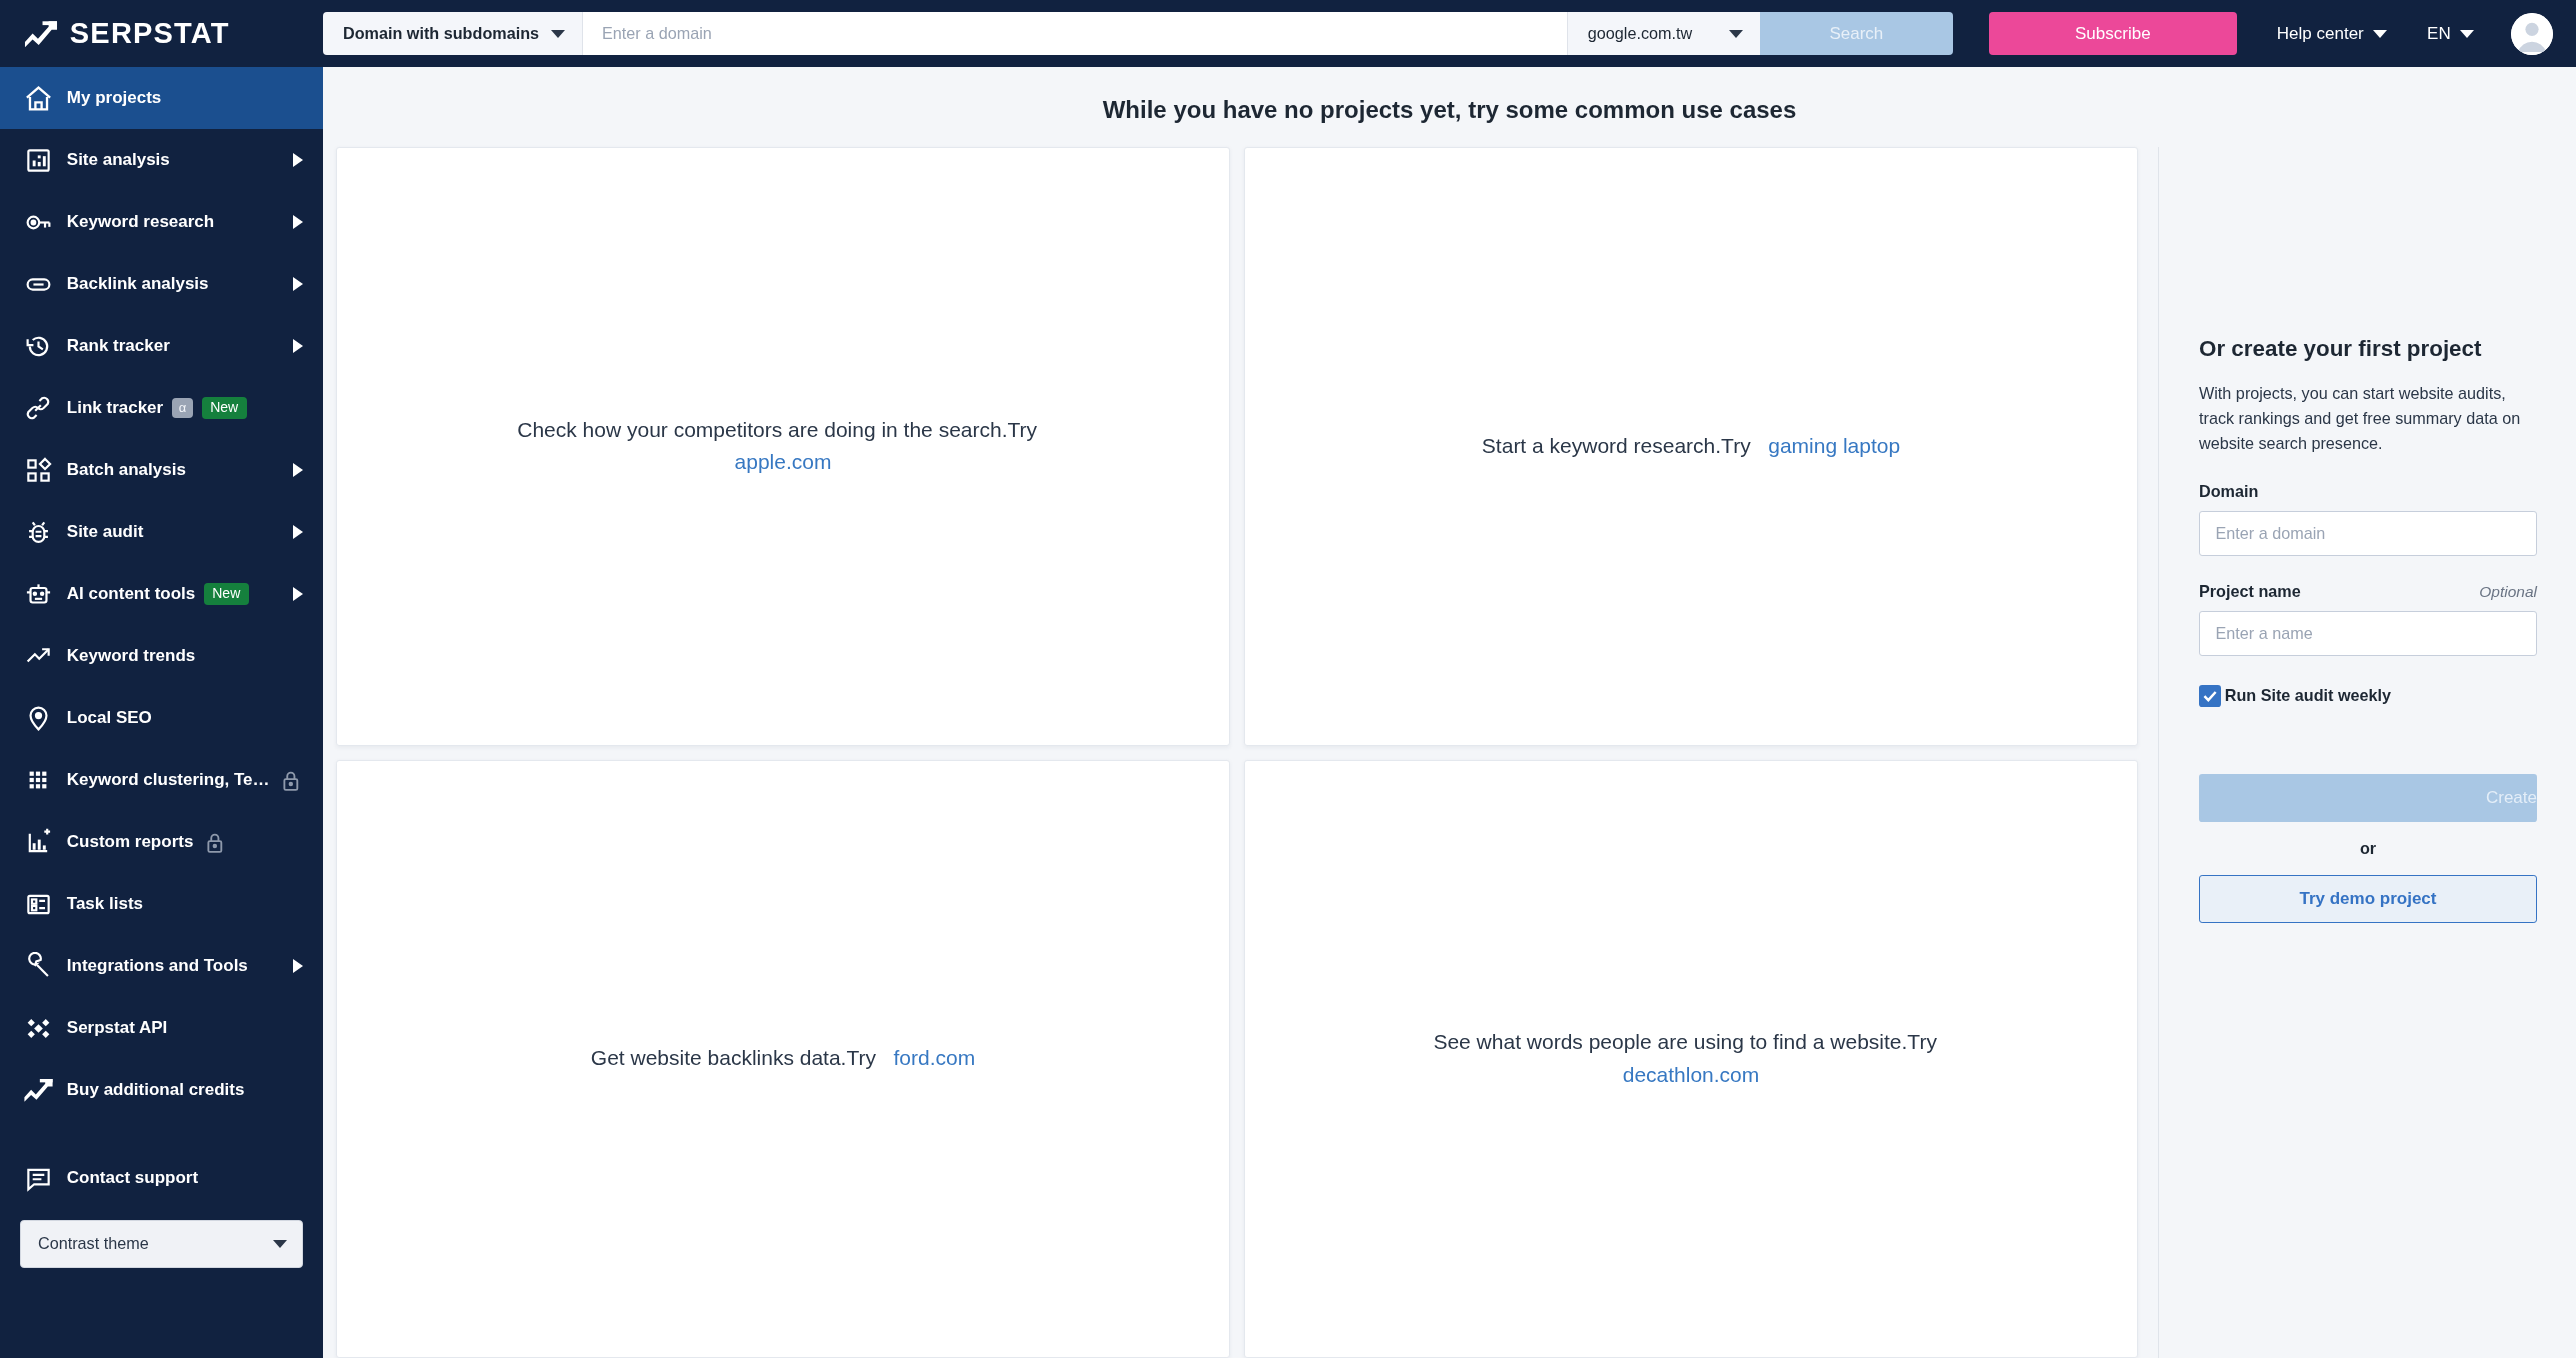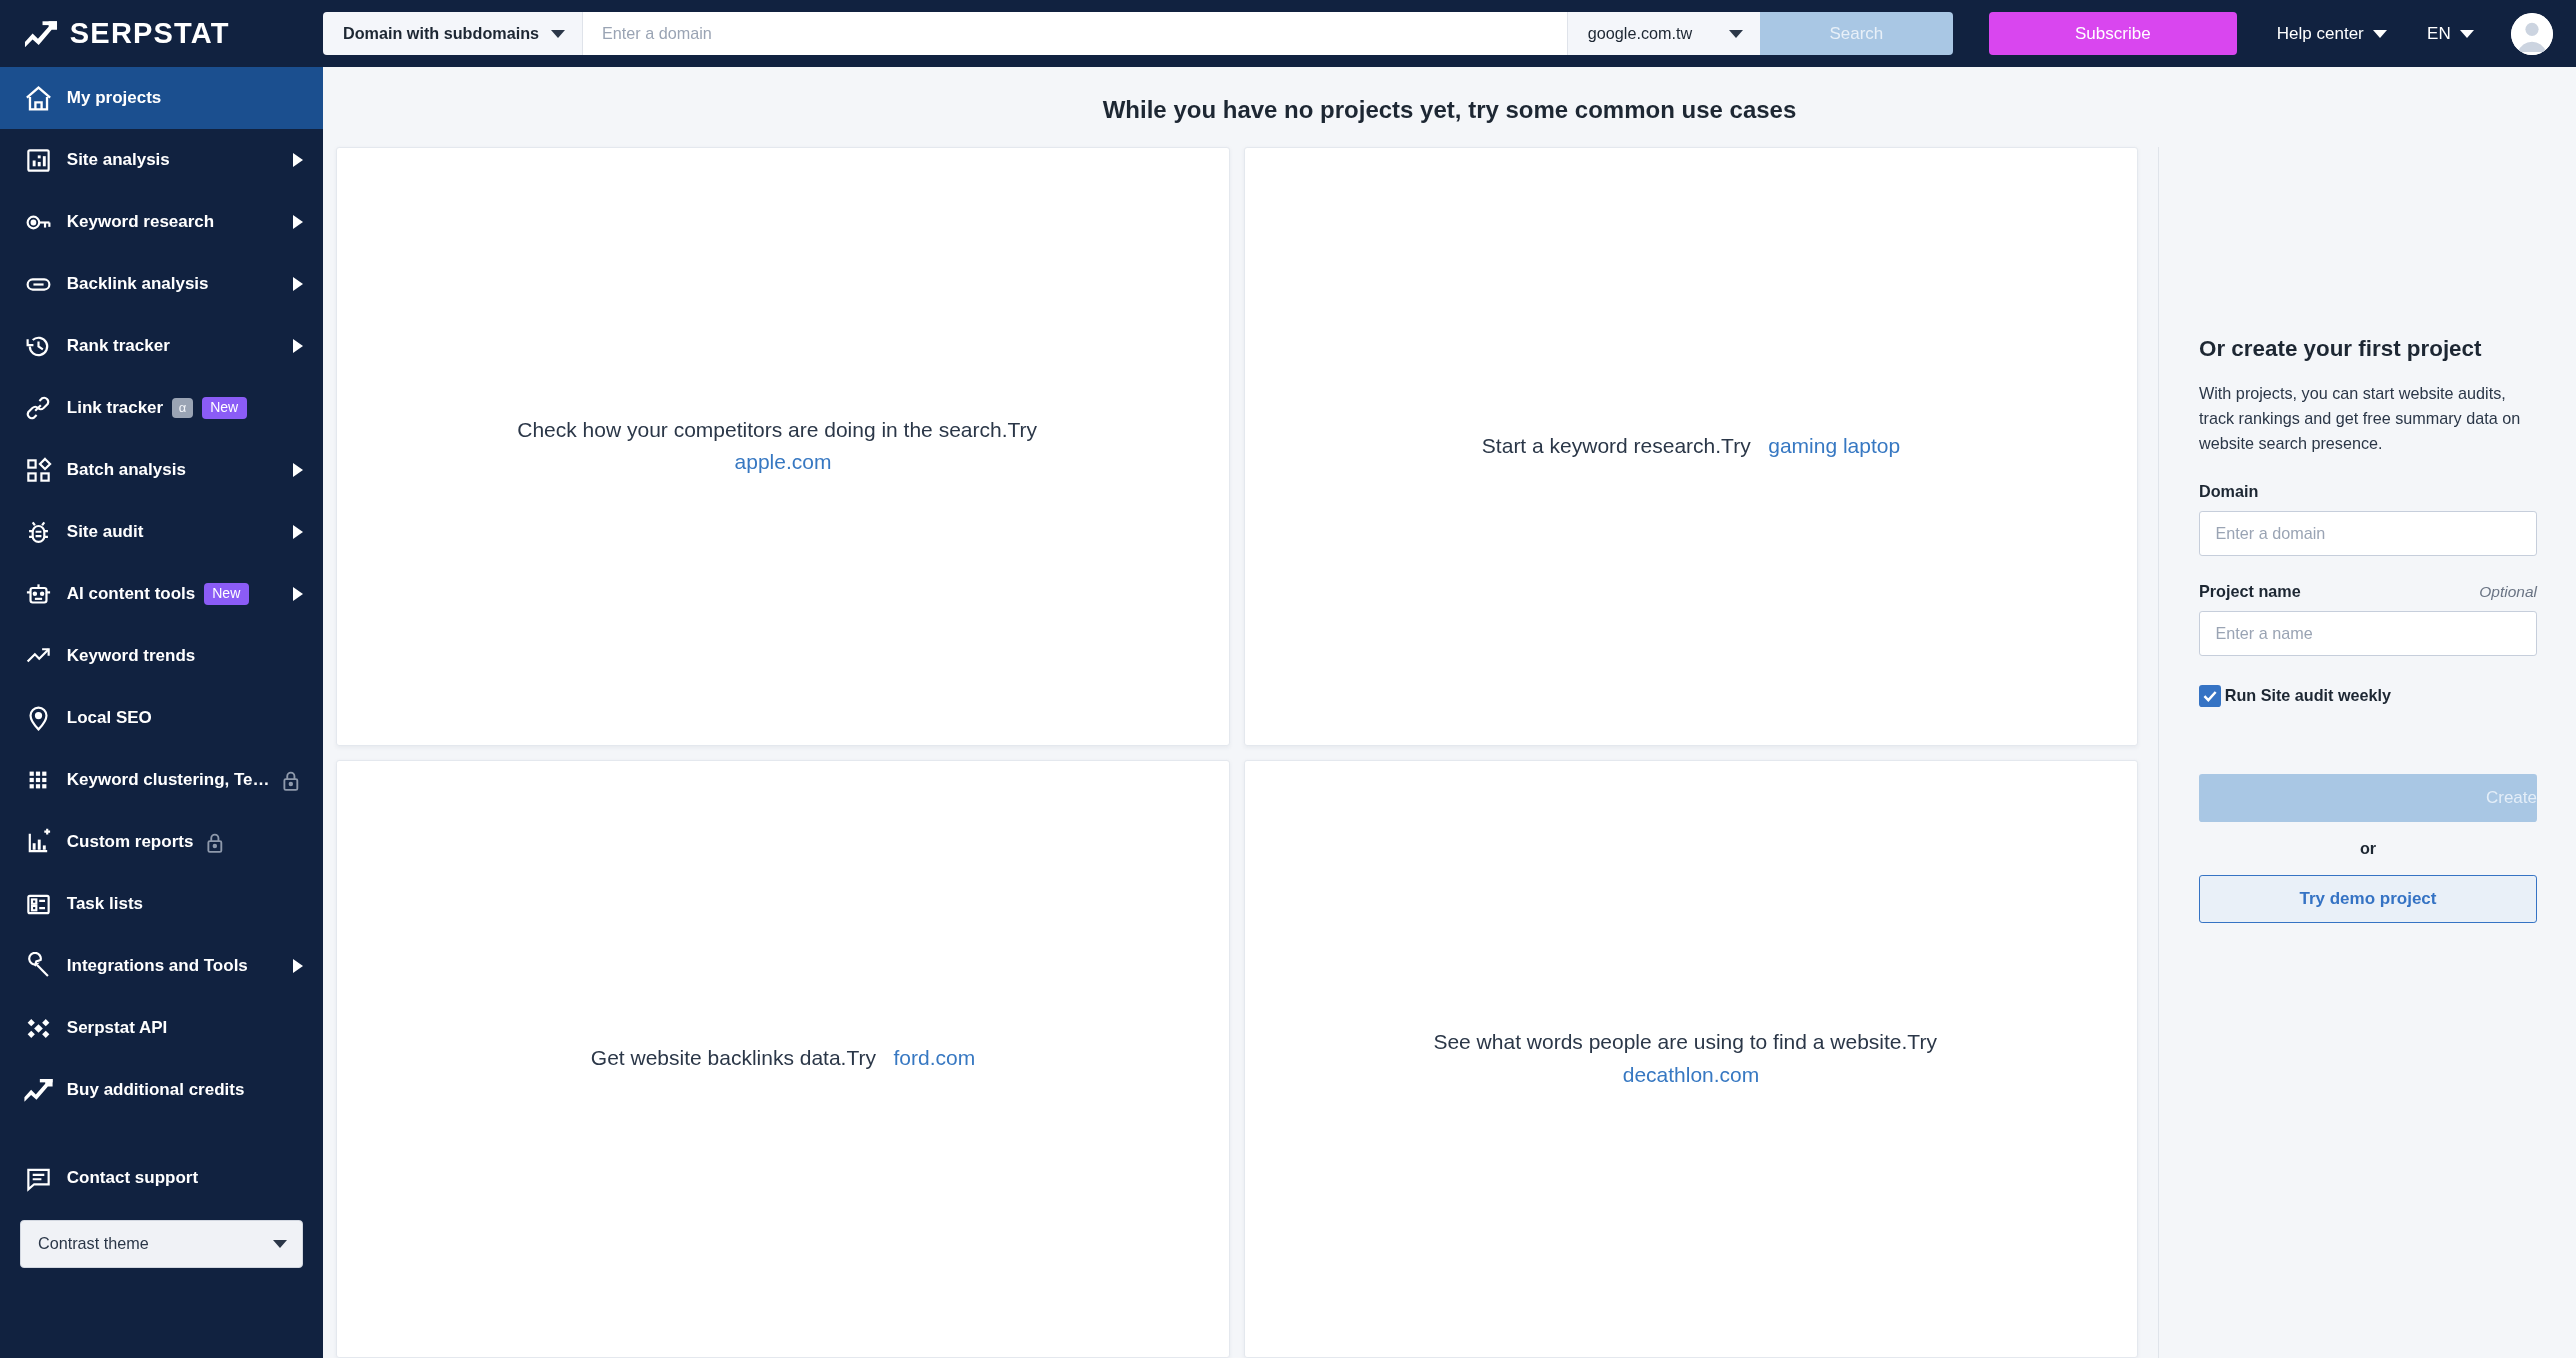--- a/index.html
+++ b/index.html
@@ -58,21 +58,21 @@
   }
   .db-select .lbl { font-size: 16.2px; color: #1d2733; }
   .search-btn {
     width: 193px; min-width: 193px; background: #a9c7e4; border: none;
     border-radius: 0 3.9px 3.9px 0;
     color: #e8f0f8; font-size: 17px; cursor: pointer;
     font-family: "Liberation Sans", sans-serif;
   }
   .subscribe-btn {
     margin-left: 36px; width: 248px; height: 43px;
-    background: #d946ef; border: none; border-radius: 3.9px;
+    background: #ec4899; border: none; border-radius: 3.9px;
     color: #fff; font-size: 17px; cursor: pointer;
     font-family: "Liberation Sans", sans-serif;
   }
   .topnav-item {
     display: flex; align-items: center; gap: 9.3px;
     color: #ffffff; font-size: 17px; cursor: pointer;
     margin-left: 40px; white-space: nowrap;
   }
   .avatar {
     margin-left: 37px; width: 42px; height: 42px; border-radius: 50%;
@@ -106,21 +106,21 @@
     color: #ffffff; font-size: 17px; font-weight: bold;
     white-space: nowrap;
   }
   .arrow-right {
     margin-left: auto;
     width: 0; height: 0;
     border-top: 7.7px solid transparent; border-bottom: 7.7px solid transparent;
     border-left: 10px solid #ffffff;
   }
   .badge-new {
-    background: #8b5cf6; color: #fff; font-size: 14px;
+    background: #15803d; color: #fff; font-size: 14px;
     border-radius: 3.9px; padding: 2.3px 8.5px; margin-left: 8.5px;
     line-height: 1.25;
   }
   .badge-alpha {
     background: #9aa4b4; color: #f4f6fa; font-size: 13px;
     border-radius: 3.9px; padding: 2.3px 7px; margin-left: 8.5px;
     line-height: 1.25; font-style: normal;
   }
   .lock-icon { margin-left: 10.8px; display: flex; align-items: center; }
   .nav-gap { height: 26px; }

